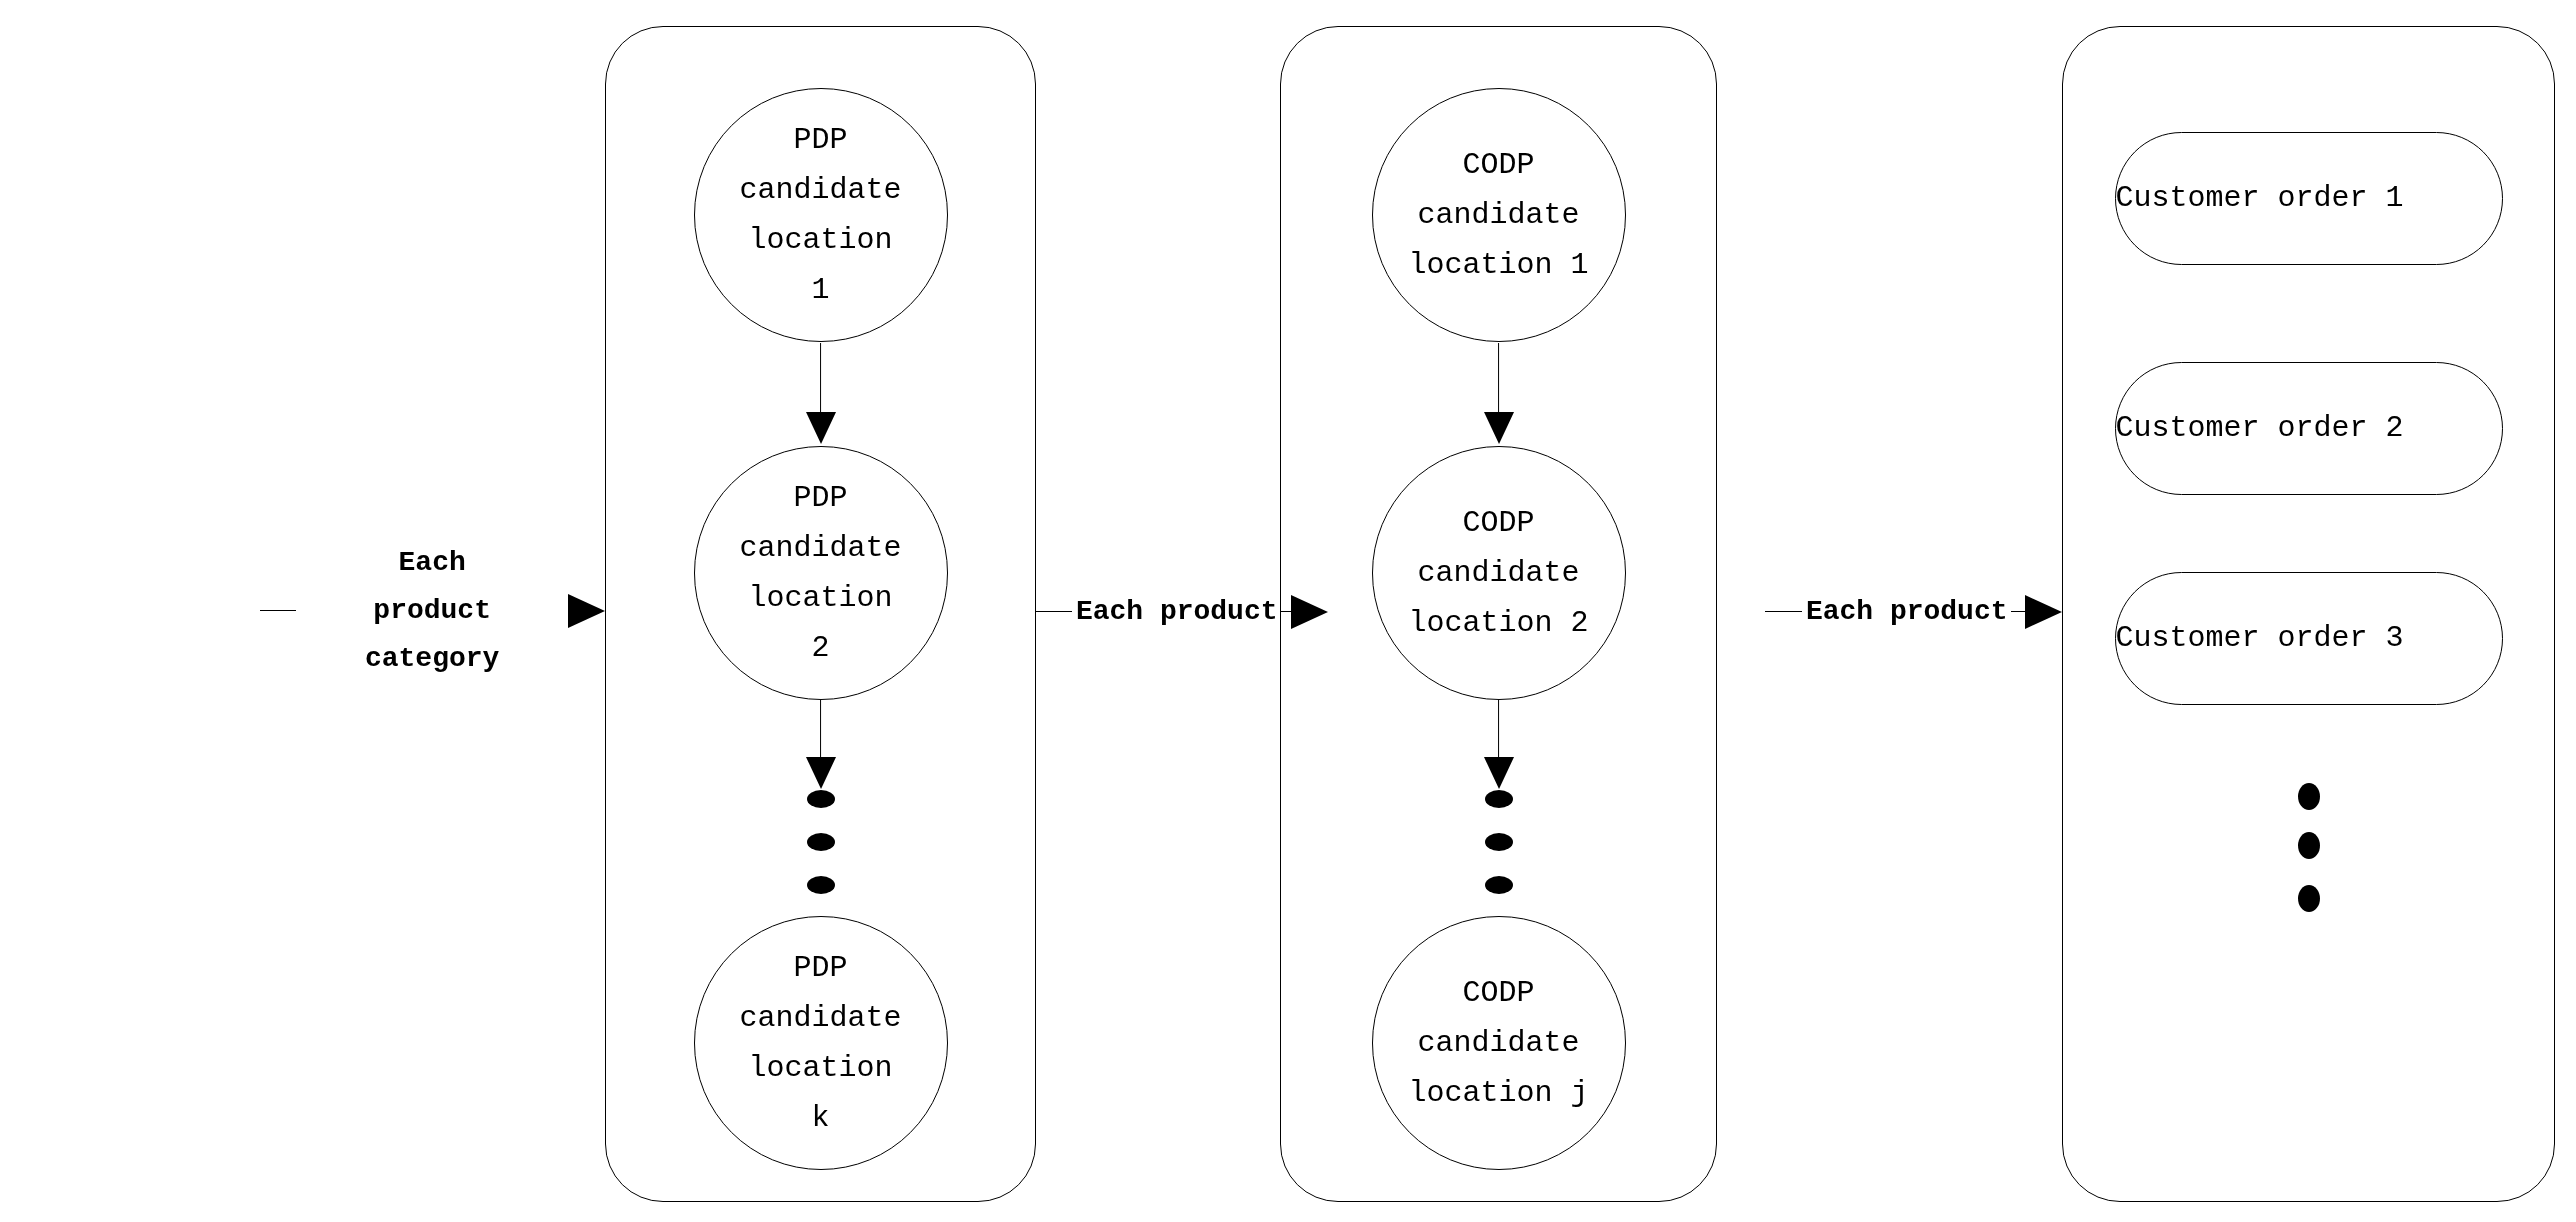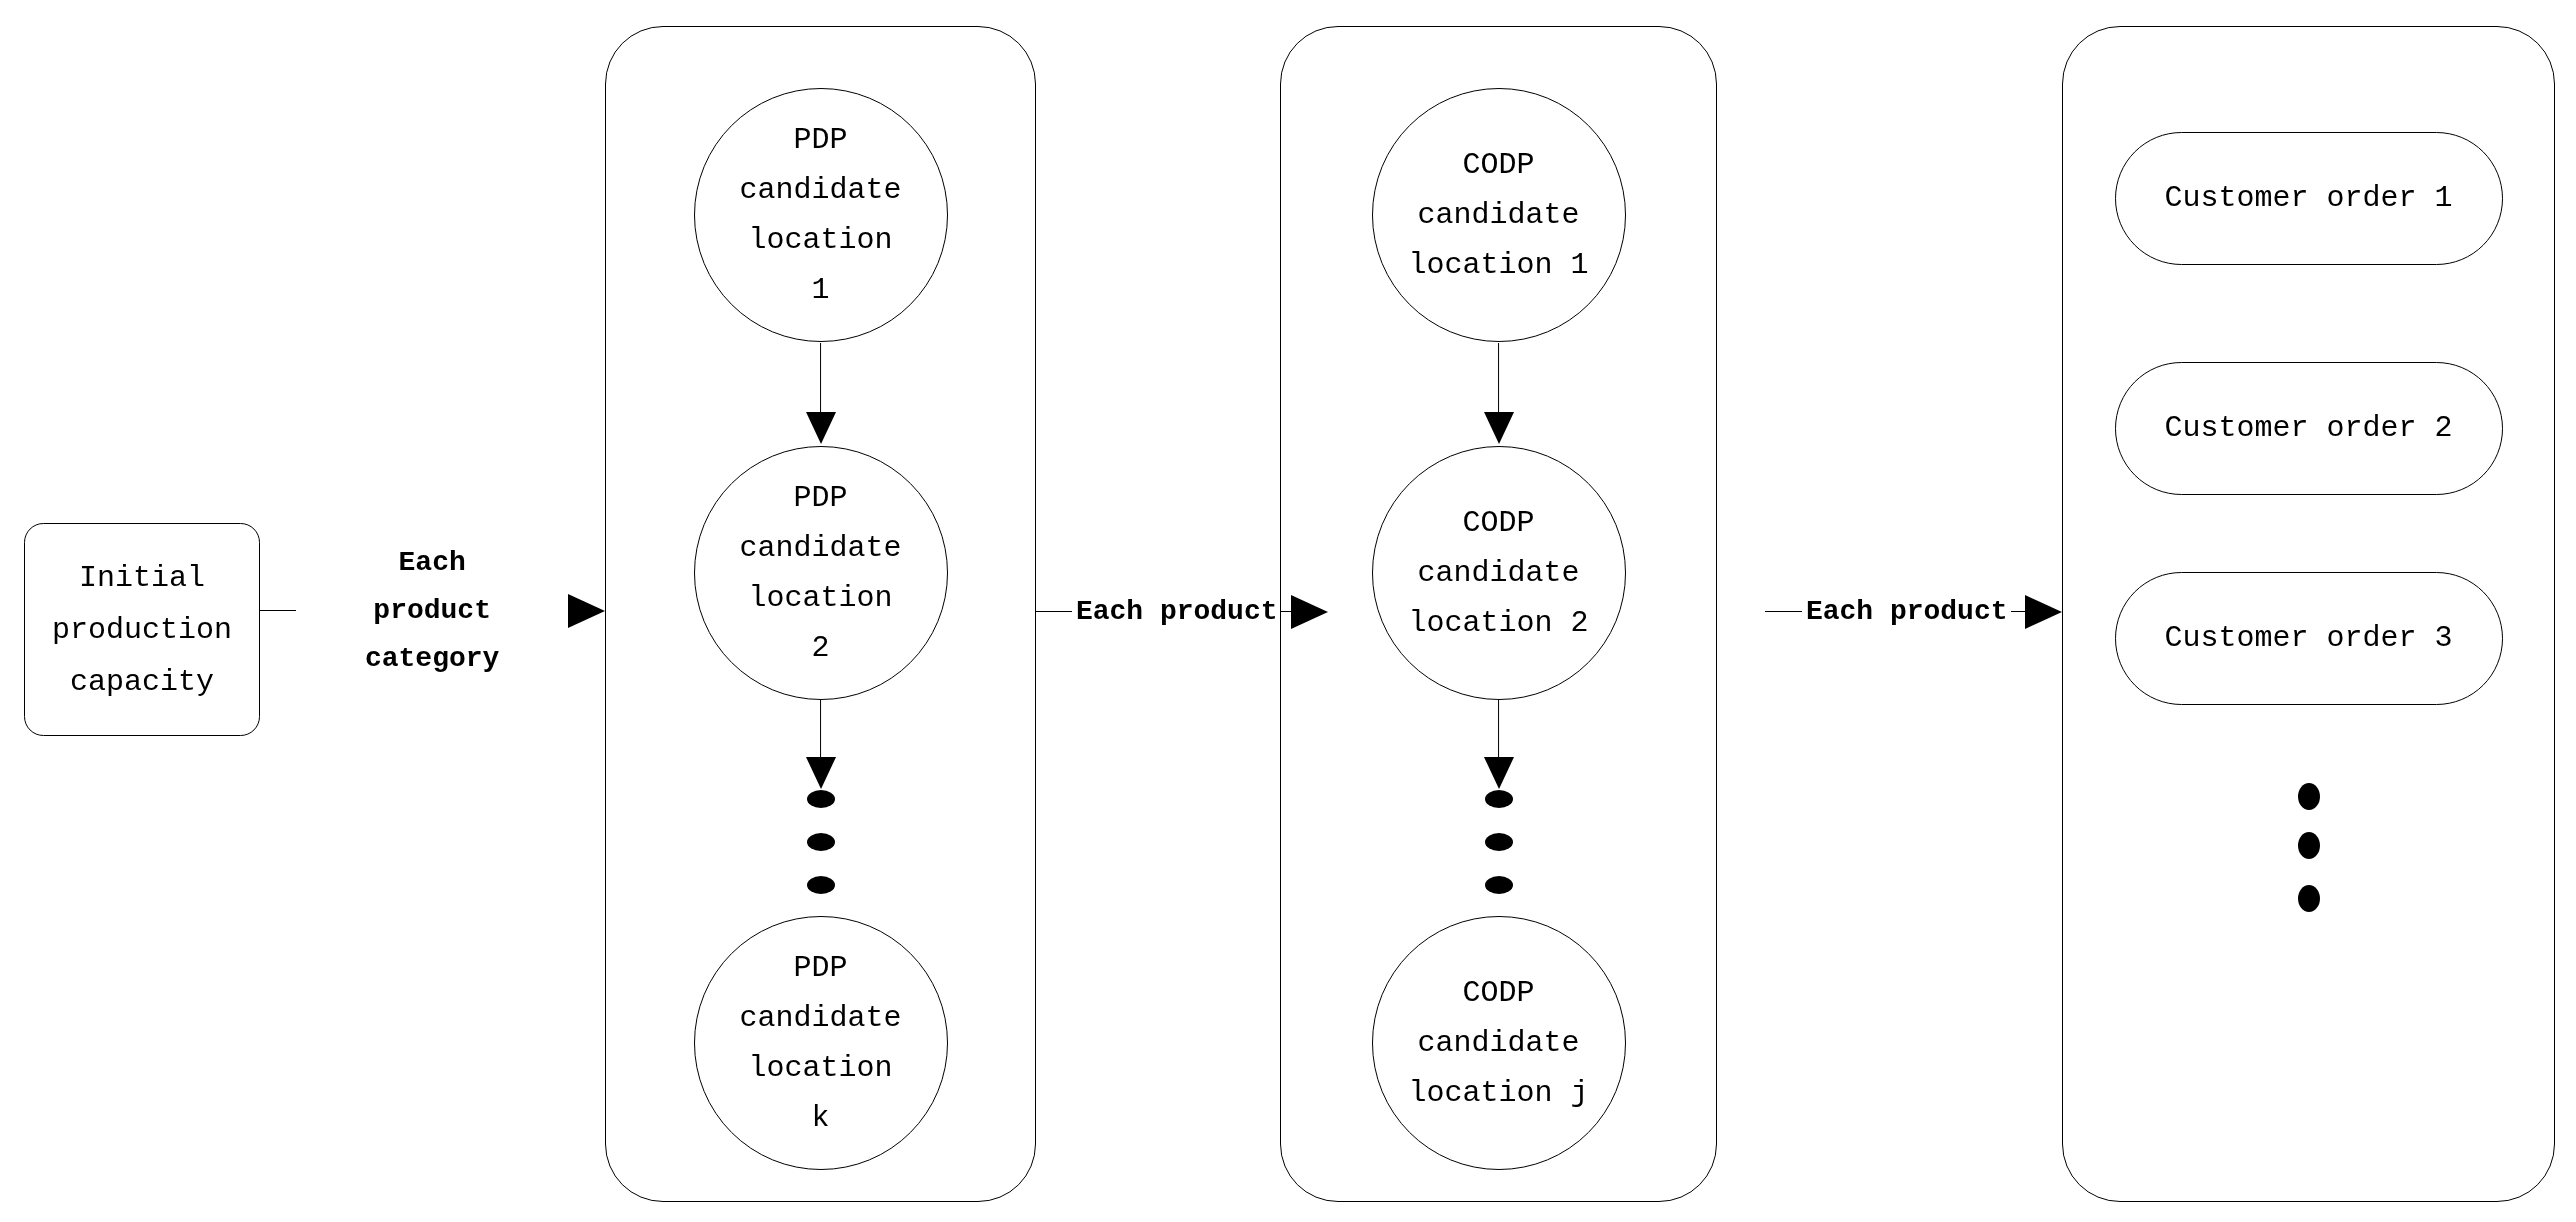--- a/index.html
+++ b/index.html
@@ -72,21 +72,21 @@
   }
 
   
   .stadium {
     position: absolute;
     left: 50%; transform: translateX(-50%);
     width: 388px; height: 133px;
     border: 1.9px solid #000;
     border-radius: 67px;
     box-sizing: border-box;
-    display: flex; align-items: center; justify-content: center;
+    display: flex; align-items: center; 
     font-size: 30px; line-height: 39px;
     white-space: nowrap;
   }
 
   
   .vline {
     position: absolute;
     left: 50%; transform: translateX(-50%);
     width: 1.9px; background: #000;
   }
@@ -113,25 +113,20 @@
     width: 22px; height: 27px;
     border-radius: 50%;
     background: #000;
   }
 </style>
 </head>
 <body>
 
 <div id="canvas">
 
-  <div class="source-box">
-    <div class="txt">Initial
-production
-capacity</div>
-  </div>
 
   <div class="connector c1">
     <div class="seg lead"></div>
     <div class="clabel">Each
 product category</div>
     <div class="arrow-right"></div>
   </div>
 
   <div class="group g-pdp">
     <div class="circle" style="top:61px">

